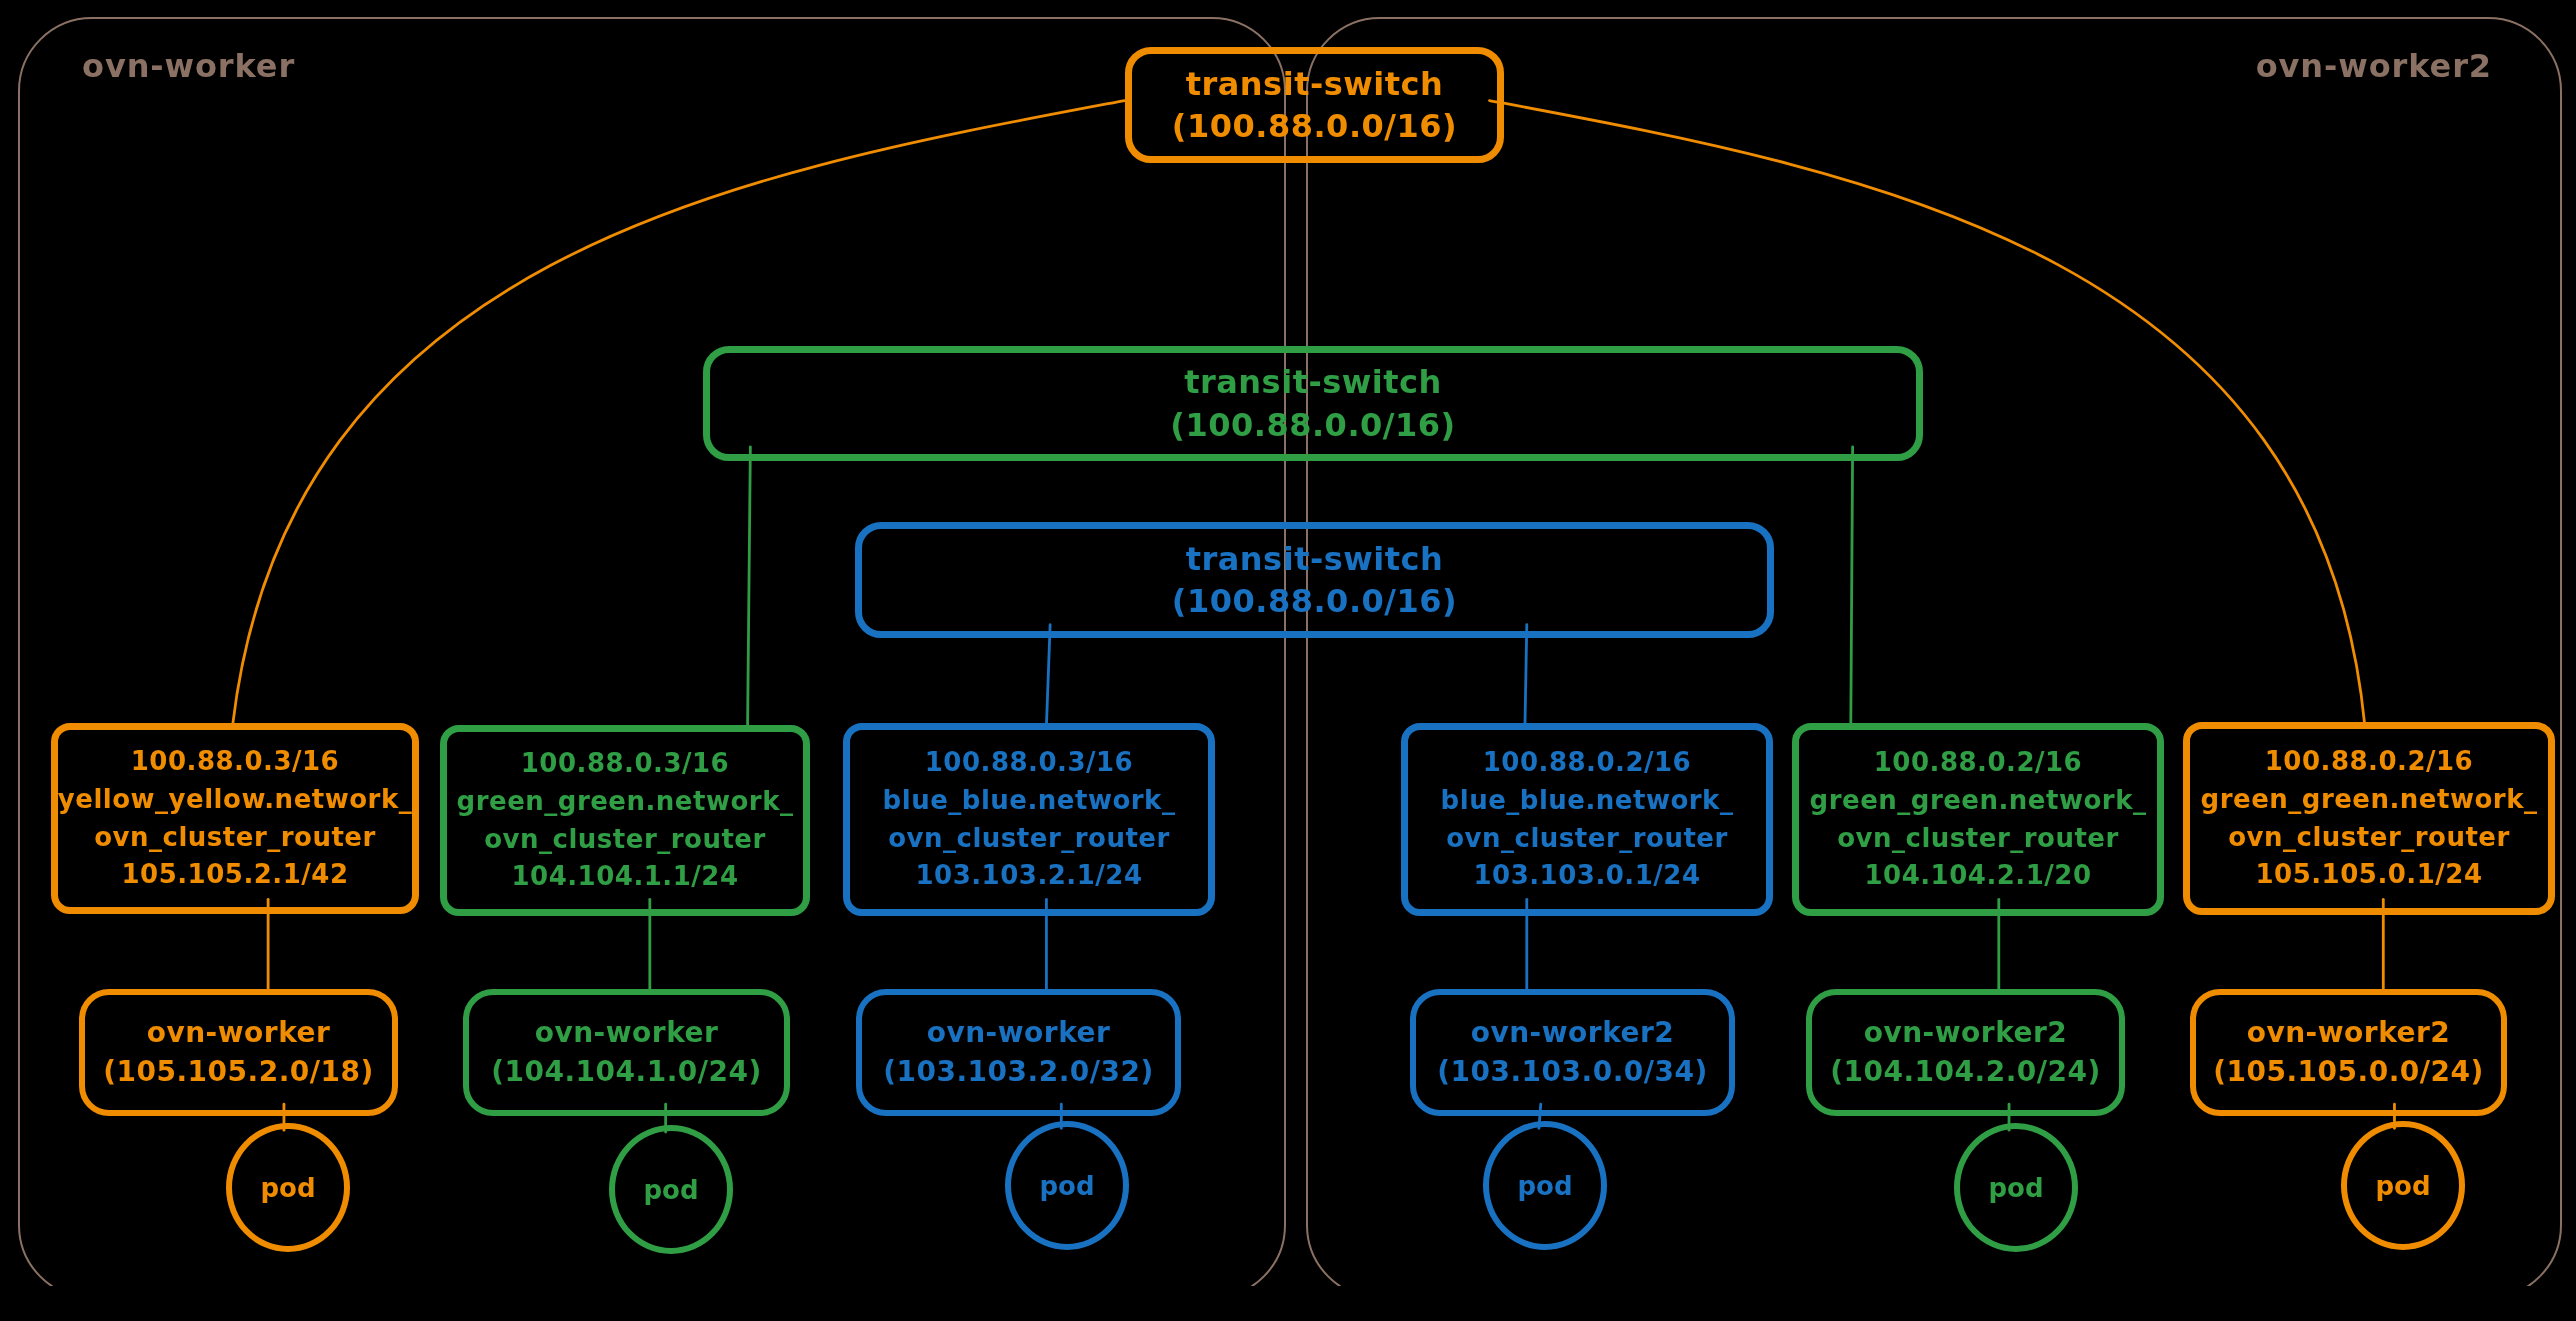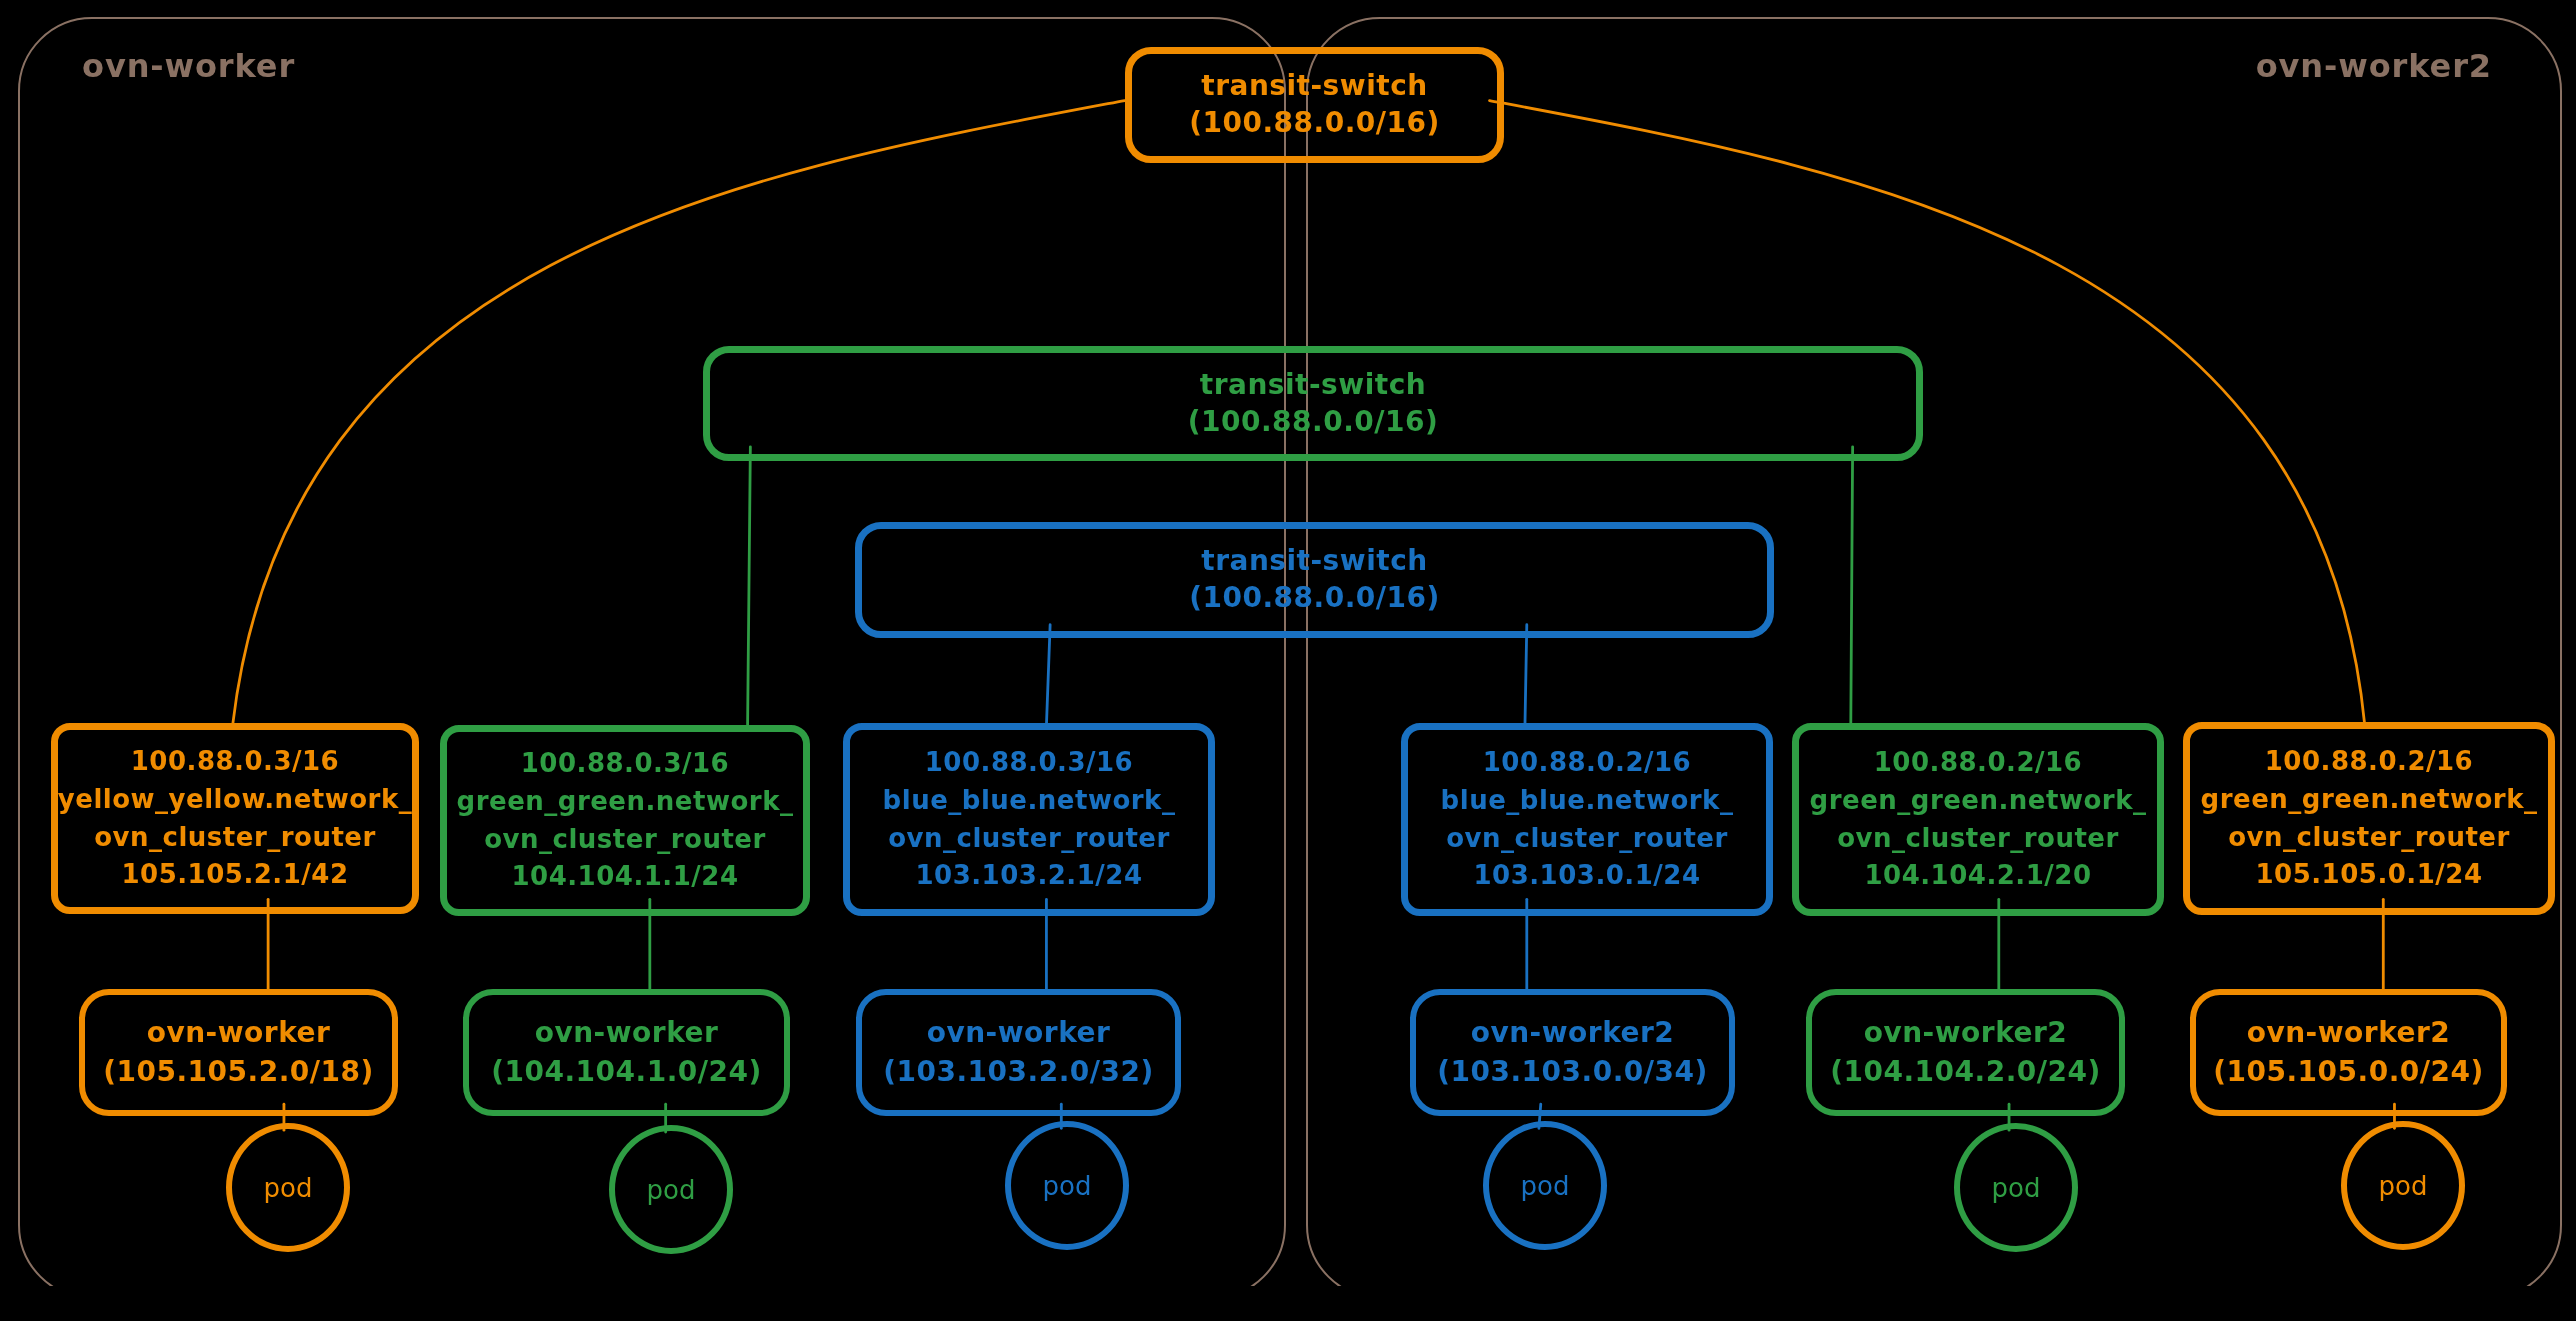--- a/index.html
+++ b/index.html
@@ -43,21 +43,21 @@
     font-weight:600;
     letter-spacing:0.5px;
     white-space:nowrap;
   }
   .c-orange{border-color:var(--orange);color:var(--orange);}
   .c-green{border-color:var(--green);color:var(--green);}
   .c-blue{border-color:var(--blue);color:var(--blue);}
   .transit{
     border-width:7.4px;
     border-radius:26px;
-    font-size:28px;
+    font-size:32px;
     line-height:1.32;
   }
   .router{
     border-width:7.4px;
     border-radius:19px;
     font-size:26px;
     line-height:1.45;
   }
   .worker{
     border-width:6.5px;
@@ -68,21 +68,21 @@
   .pod{
     position:absolute;
     background:transparent;
     border-style:solid;
     border-width:6.5px;
     border-radius:50%;
     display:flex;
     align-items:center;
     justify-content:center;
     font-size:26px;
-    font-weight:400;
+    font-weight:700;
   }
   #edges{
     position:absolute;
     left:0;top:0;
     width:2576px;height:1322px;
     pointer-events:none;
   }
   #edges path{
     fill:none;
     stroke-width:3;

